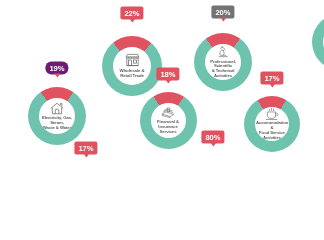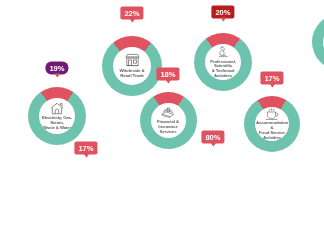--- a/index.html
+++ b/index.html
@@ -199,21 +199,21 @@
       </div>
     </div>
     <div class="donut-unit" style="left: 340px; top: 42px; width: 56px; height: 56px; z-index: 12;">
       <div class="donut-ring" style="width: 62px; height: 62px;"></div>
       <div class="donut-ring" style="width: 56px; height: 56px; background: conic-gradient(from -31deg, rgb(224, 82, 95) 0deg, rgb(224, 82, 95) 17%, rgb(109, 195, 173) 17%, rgb(109, 195, 173) 100%);"></div>
       <div class="donut-hole" style="width: 34px; height: 34px;"></div>
     </div>
     <div class="badge" style="left: 132px; top: 13px; font-size: 7.6px; padding: 2px 4px; min-width: 20px; background: rgb(224, 82, 95);">
       <span>22%</span>
     </div>
-    <div class="badge" style="left: 223px; top: 12px; font-size: 7.6px; padding: 2px 4px; min-width: 20px; background: #b91c1c;">
+    <div class="badge" style="left: 223px; top: 12px; font-size: 7.6px; padding: 2px 4px; min-width: 20px; background: #737373;">
       <span>20%</span>
     </div>
     <div class="badge" style="left: 57px; top: 68px; font-size: 7.6px; padding: 2px 4px; min-width: 20px; background: #701a75; border-radius: 6px;">
       <span>19%</span>
     </div>
     <div class="badge" style="left: 168px; top: 74px; font-size: 7.6px; padding: 2px 4px; min-width: 20px; background: rgb(224, 82, 95);">
       <span>18%</span>
     </div>
     <div class="badge" style="left: 272px; top: 78px; font-size: 7.6px; padding: 2px 4px; min-width: 20px; background: rgb(224, 82, 95);">
       <span>17%</span>

